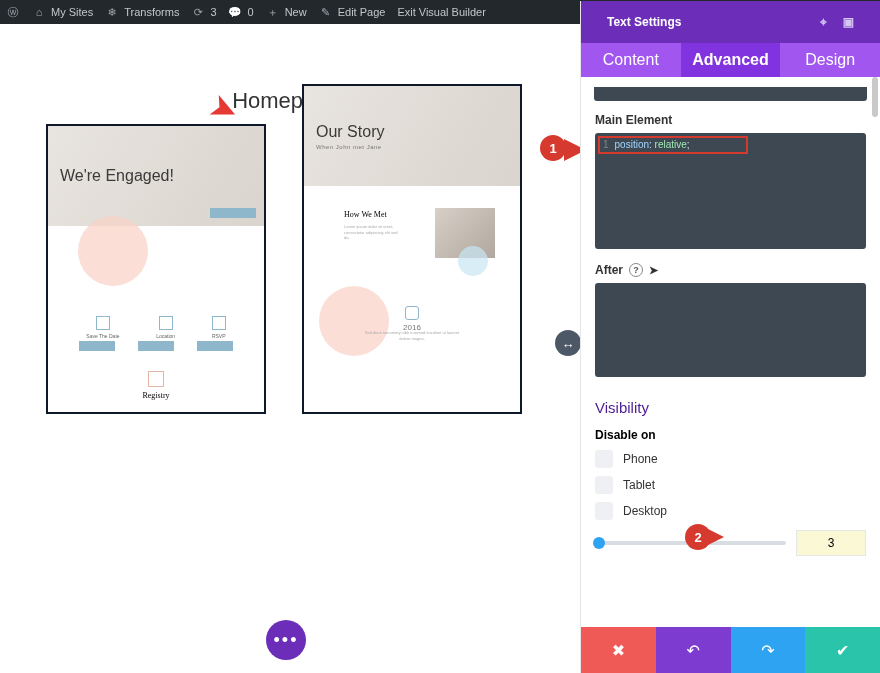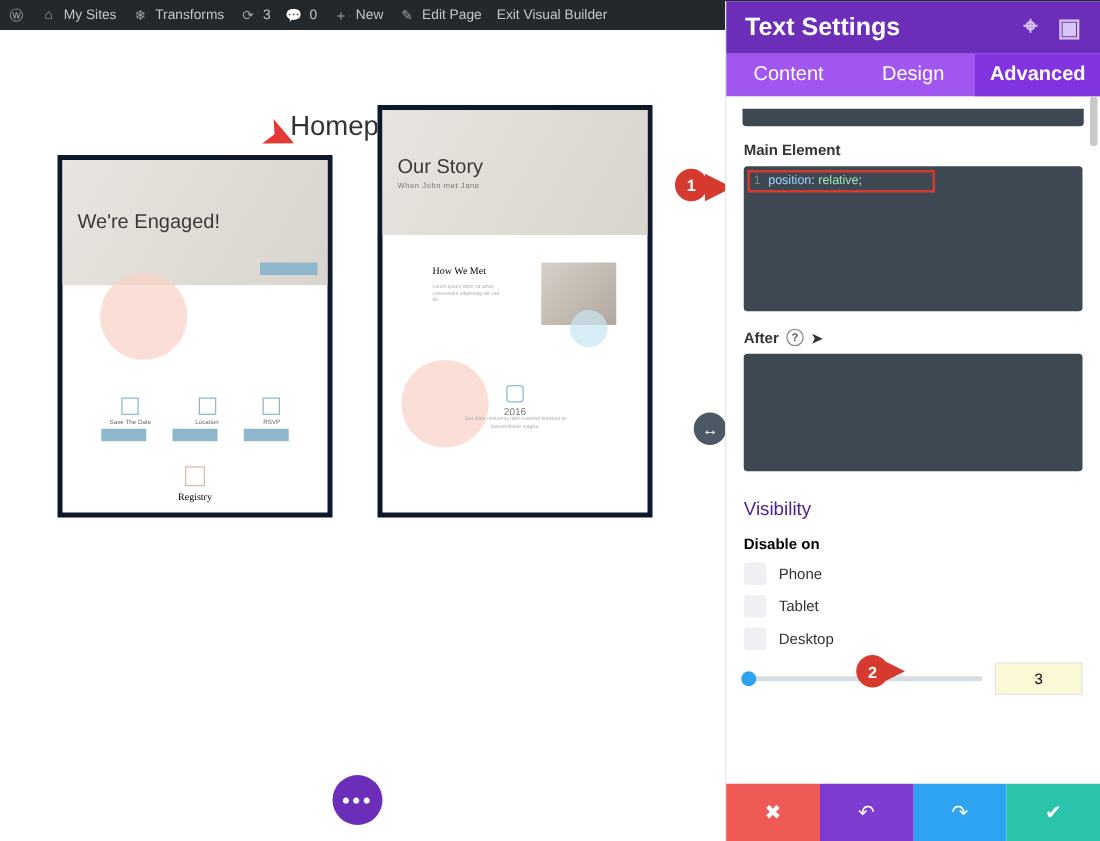--- a/index.html
+++ b/index.html
@@ -10,21 +10,21 @@
   .wp-admin-bar .item { display:flex; align-items:center; gap:5px; cursor:pointer; white-space:nowrap; }
   .wp-admin-bar .ico { width:14px; height:14px; display:inline-flex; align-items:center; justify-content:center; color:#a0a5aa;}
   .wp-spacer { flex:1; }
   .search-ico { color:#a0a5aa; }
 
   
   .canvas { position:absolute; left:0; top:24px; width:572px; height:650px; background:#fff; }
   .page-title { text-align:center; margin-top:64px; font-size:22px; font-weight:500; color:#333; }
 
   
-  .thumb { position:absolute; width:220px; background:#fff; border:4px solid #0f172a; }
+  .thumb { position:absolute; width:220px; background:#fff; border:2px solid #0f172a; }
   .thumb.left { left:46px; top:100px; height:290px;}
   .thumb.right { left:302px; top:60px; height:330px;}
   .hero { height:100px; background:linear-gradient(120deg,#e8e4df,#d9d4cd); position:relative; display:flex; flex-direction:column; justify-content:center; padding-left:12px; color:#3a3a3a; font-family:Georgia,serif;}
   .hero-title { font-size:16px; }
   .hero-sub { font-size:6px; letter-spacing:.5px; margin-top:3px; color:#777;}
   .btn-cta {position:absolute; right:8px; bottom:8px; width:46px; height:10px; background:#8fb7cc;}
   .circle { position:absolute; width:70px; height:70px; border-radius:50%; background:#f9d2c6; opacity:.7;}
   .thumb.left .circle { left:30px; top:90px;}
   .thumb.right .circle { left:15px; top:200px;}
   .thumb.right .circle2 { position:absolute; width:30px;height:30px;border-radius:50%;background:#c9e5f4; right:32px; top:160px; opacity:.7;}
@@ -45,21 +45,21 @@
   .yearlorem{position:absolute; left:60px;right:60px; top:244px; font-size:4px; color:#aaa; text-align:center; line-height:1.4;}
 
   
   .arrow { position:absolute; left:210px; top:64px; color:#e53935; font-size:34px; transform:rotate(25deg);}
   
   .fab { position:absolute; left:50%; bottom:14px; transform:translateX(-50%); width:40px;height:40px;border-radius:50%; background:#6c2eb9; color:#fff; display:flex; align-items:center; justify-content:center; font-size:18px; letter-spacing:2px;}
   .drag-handle { position:absolute; left:555px; top:330px; width:26px;height:26px;border-radius:50%;background:#4c5866;color:#fff;display:flex;align-items:center;justify-content:center;font-size:13px;}
 
   
   .panel { position:absolute; right:0; top:1px; width:300px; height:672px; background:#fff; border-left:1px solid #e5e5e5;}
-  .panel-header { height:42px; background:#6c2eb9; color:#fff; display:flex; align-items:center; padding:0 15px; font-size:20px; font-weight:600;}
+  .panel-header { height:42px; background:#6c2eb9; color:#fff; display:flex; align-items:center; padding:0 26px; font-size:12px; font-weight:600;}
   .panel-header .hicons { margin-left:auto; display:flex; gap:16px; color:#d6c6f5;}
   .tabs { height:34px; background:#a256f0; display:flex; color:#fff; font-size:16px;}
   .tab { flex:1; display:flex; align-items:center; justify-content:center; cursor:pointer;}
   .tab.active { background:#8233e0; font-weight:600;}
   .panel-body { height:548px; overflow-y:auto; padding:10px 14px 14px; position:relative;}
   .panel-scroll { position:absolute; right:2px; top:76px; width:6px; height:40px; background:#c9c9c9; border-radius:3px;}
   .topstrip { height:14px; background:#3d4852; margin:0 -1px 12px; border-radius:0 0 3px 3px;}
   .field-label { font-size:12px; font-weight:600; color:#333; margin-bottom:6px; display:flex; align-items:center; gap:6px;}
   .help { width:14px;height:14px;border-radius:50%;border:1px solid #888;font-size:9px;display:inline-flex;align-items:center;justify-content:center;color:#555;}
   .cursor {font-size:11px;}
@@ -201,25 +201,25 @@
     <span>Text Settings</span>
     <span class="hicons">
       <span>⌖</span>
       <span>▣</span>
     </span>
   </div>
   <div class="tabs">
     <div class="tab">
         <span>Content</span>
       </div>
+    <div class="tab active">
+        <span>Advanced</span>
+      </div>
     <div class="tab">
         <span>Design</span>
-      </div>
-    <div class="tab active">
-        <span>Advanced</span>
       </div>
   </div>
 
   <div class="panel-body">
     <div class="topstrip"></div>
 
     <div class="field-label">Main Element</div>
     <div class="code-editor">
       <div class="redbox"></div>
       <span class="linenum">1</span><span class="kw">position</span><span style="color:#c0e2ff;">: </span><span class="val">relative</span><span>;</span>

